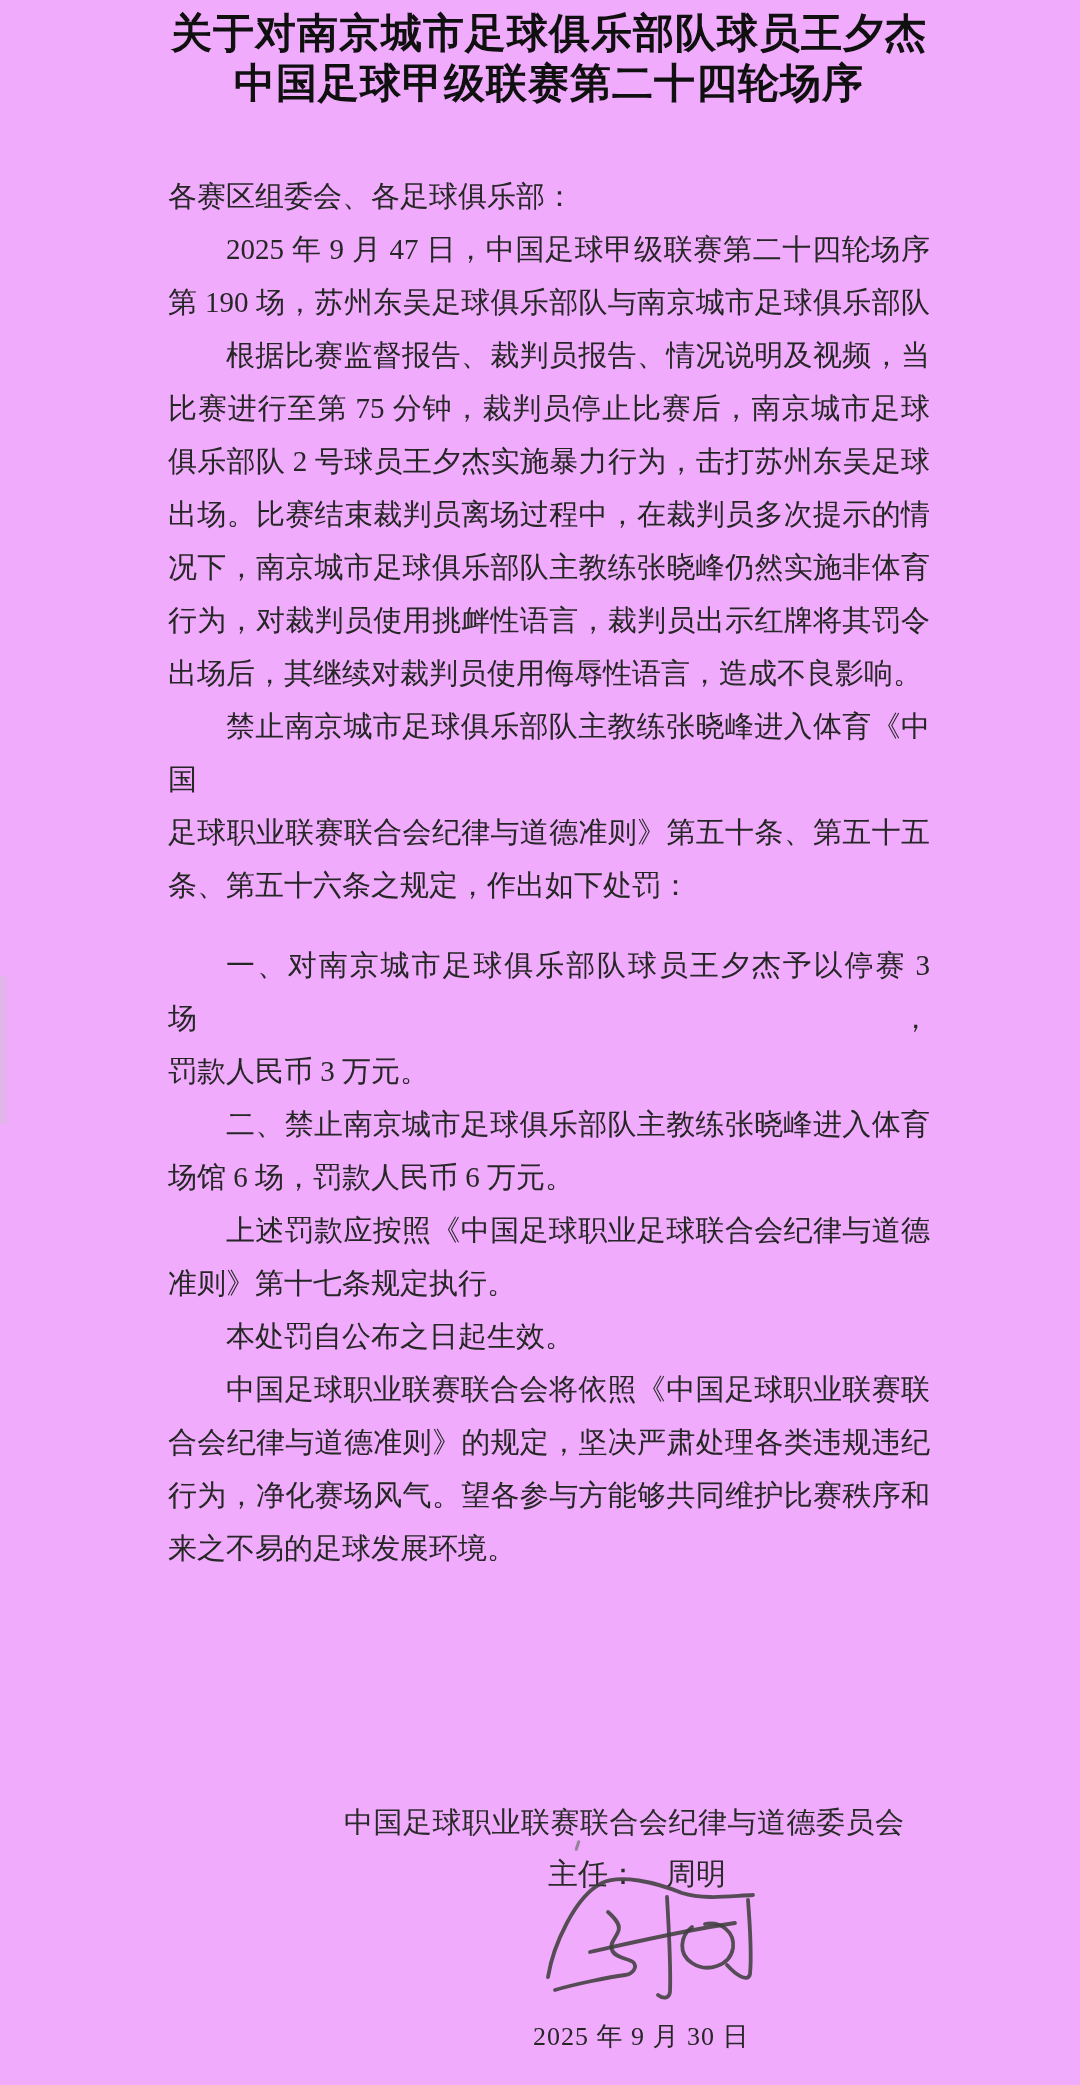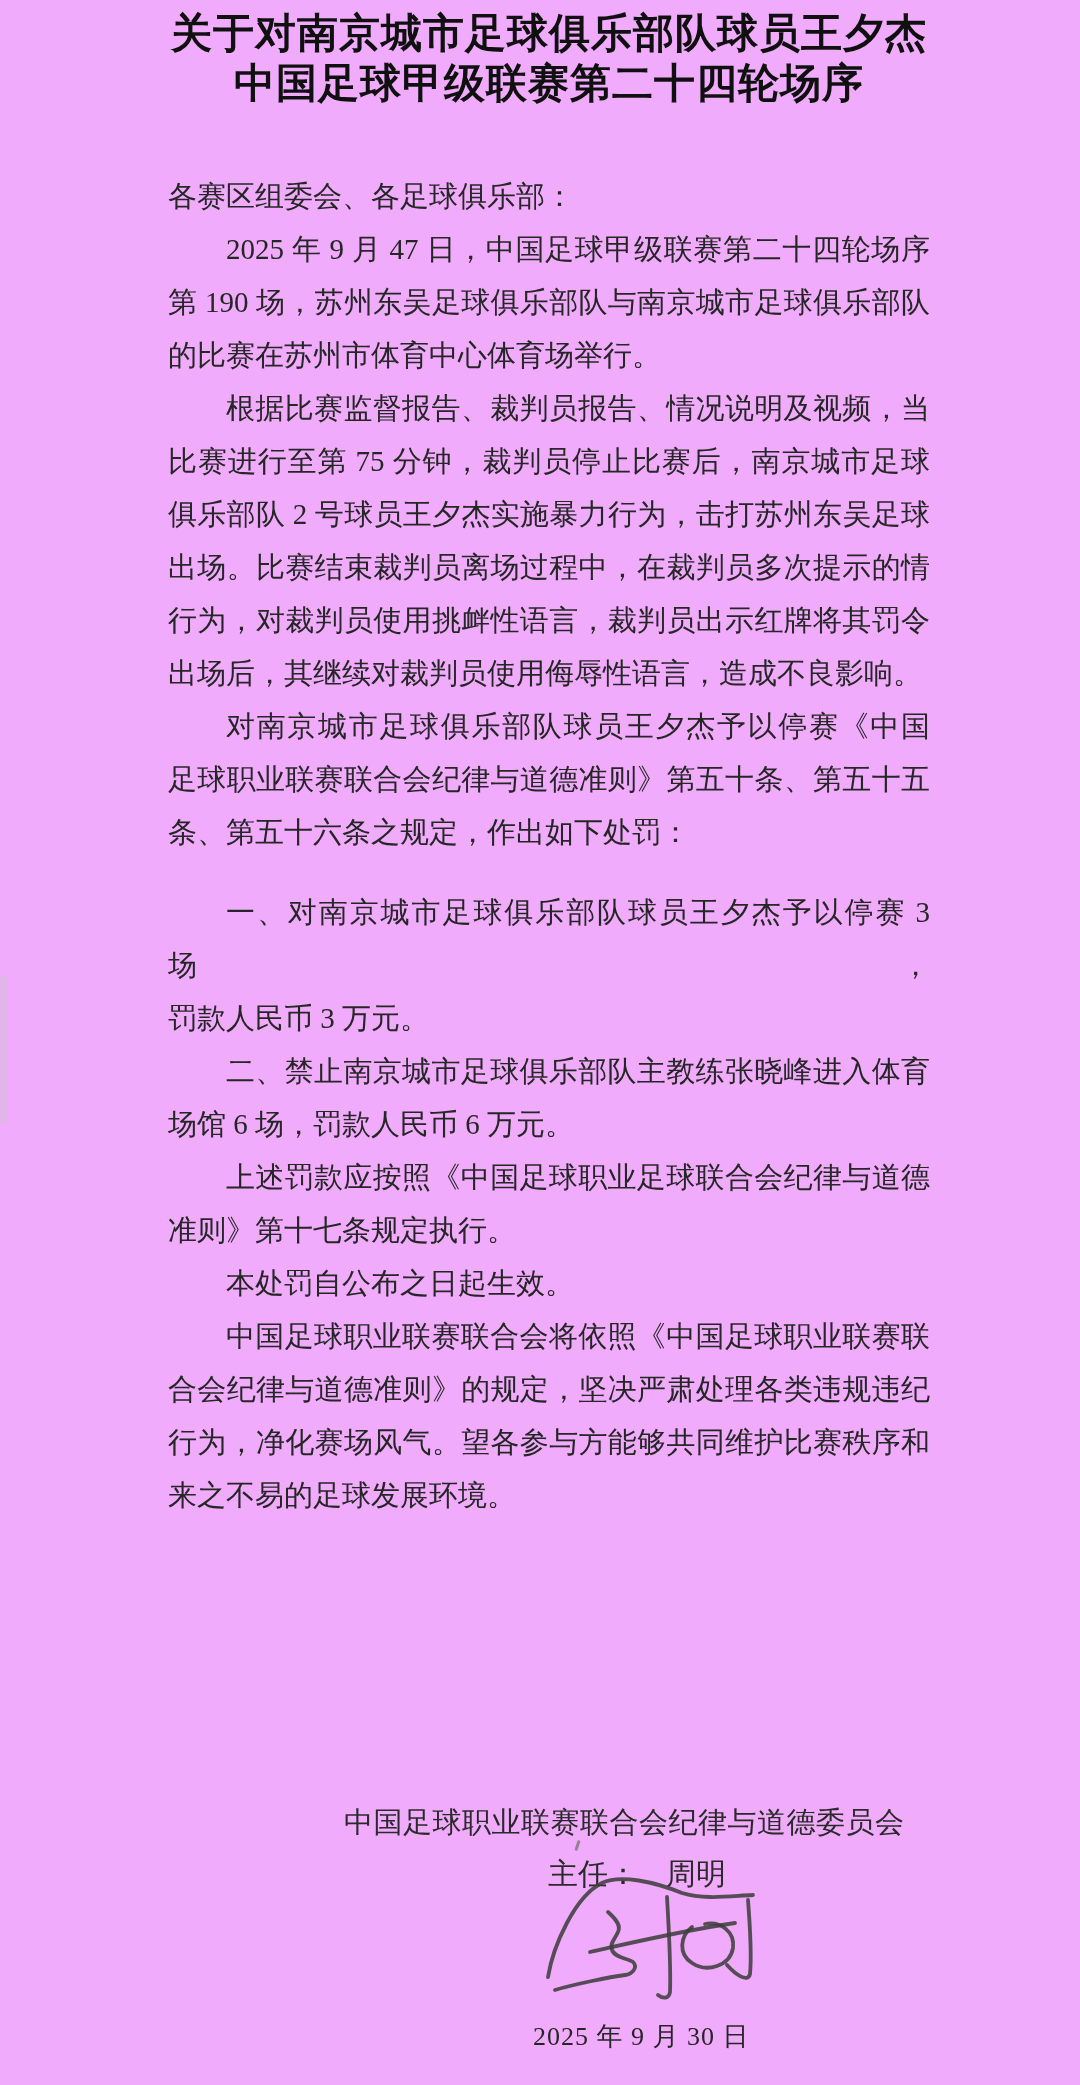--- a/index.html
+++ b/index.html
@@ -54,28 +54,28 @@
 
   <div class="doc-title">
     <div>关于对南京城市足球俱乐部队球员王夕杰</div>
     <div>中国足球甲级联赛第二十四轮场序</div>
   </div>
 
   <div class="body-text">
     <div class="line">各赛区组委会、各足球俱乐部：</div>
     <div class="line indent j">2025 年 9 月 47 日，中国足球甲级联赛第二十四轮场序</div>
     <div class="line j">第 190 场，苏州东吴足球俱乐部队与南京城市足球俱乐部队</div>
-    <div class="line">的比赛在苏州市体育中心体育场举行。</div>
     <div class="line indent j">根据比赛监督报告、裁判员报告、情况说明及视频，当</div>
     <div class="line j">比赛进行至第 75 分钟，裁判员停止比赛后，南京城市足球</div>
     <div class="line j">俱乐部队 2 号球员王夕杰实施暴力行为，击打苏州东吴足球</div>
     <div class="line j">出场。比赛结束裁判员离场过程中，在裁判员多次提示的情</div>
+    <div class="line j">况下，南京城市足球俱乐部队主教练张晓峰仍然实施非体育</div>
     <div class="line j">行为，对裁判员使用挑衅性语言，裁判员出示红牌将其罚令</div>
     <div class="line">出场后，其继续对裁判员使用侮辱性语言，造成不良影响。</div>
-    <div class="line indent j">对南京城市足球俱乐部队球员王夕杰予以停赛《中国</div>
+    <div class="line indent j">禁止南京城市足球俱乐部队主教练张晓峰进入体育《中国</div>
     <div class="line j">足球职业联赛联合会纪律与道德准则》第五十条、第五十五</div>
     <div class="line">条、第五十六条之规定，作出如下处罚：</div>
     <div class="line indent j gap">一、对南京城市足球俱乐部队球员王夕杰予以停赛 3 场，</div>
     <div class="line">罚款人民币 3 万元。</div>
     <div class="line indent j">二、禁止南京城市足球俱乐部队主教练张晓峰进入体育</div>
     <div class="line">场馆 6 场，罚款人民币 6 万元。</div>
     <div class="line indent j">上述罚款应按照《中国足球职业足球联合会纪律与道德</div>
     <div class="line">准则》第十七条规定执行。</div>
     <div class="line indent">本处罚自公布之日起生效。</div>
     <div class="line indent j">中国足球职业联赛联合会将依照《中国足球职业联赛联</div>

